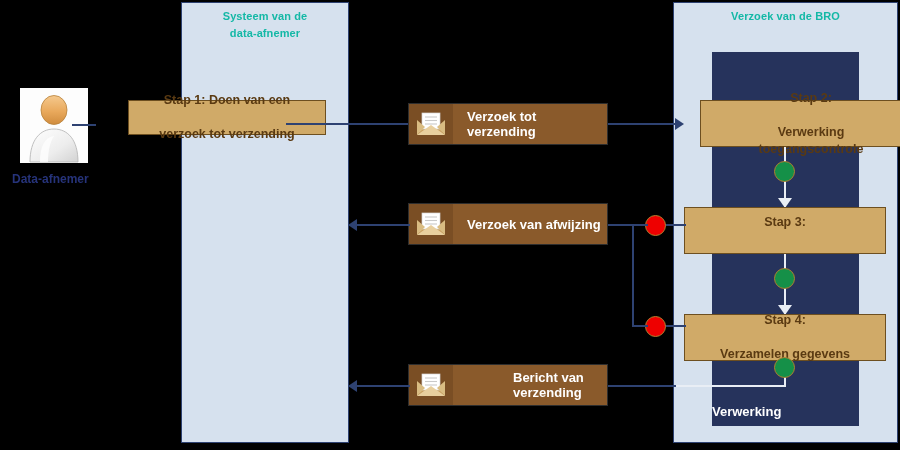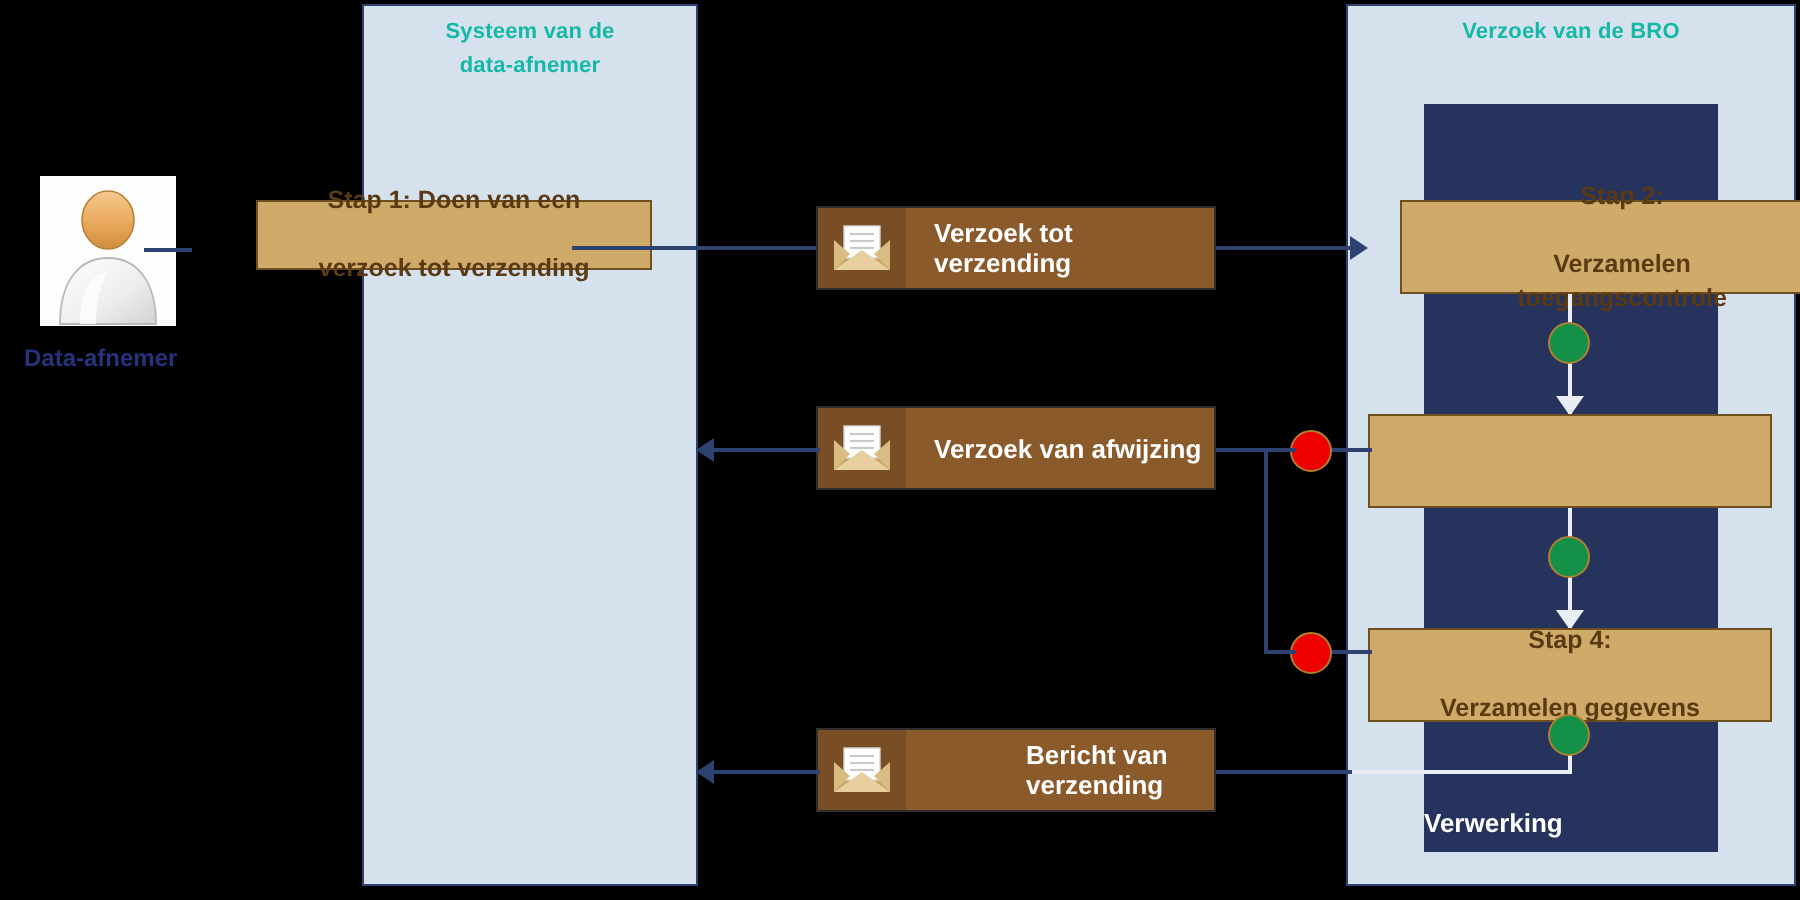--- a/index.html
+++ b/index.html
@@ -208,29 +208,29 @@
         <path d="M29 24 L29 9 L21 16 Z" fill="#d9bc82"></path>
       </svg>
     </div>
     <div class="msg-label">Verzoek tot verzending</div>
   </div>
 
   <div class="line-h" style="left:608px; top:123px; width:68px;"></div>
   <div class="arrow-right" style="left:675px; top:118px;"></div>
 
   <div class="step" style="left:700px; top:100px; width:202px; height:47px;padding-left:24px;">
-    <span><span>Stap 2:</span><br><span>Verzamelen toegangscontrole</span></span>
+    <span><span>Stap 2:</span><br><span>Verwerking toegangscontrole</span></span>
   </div>
 
   <div class="line-v white" style="left:784px; top:147px; height:60px;"></div>
   <div class="arrow-down" style="left:778px; top:198px;"></div>
   <div class="dot dot-green" style="left:774px; top:161px; width:21px; height:21px;"></div>
 
   <div class="step" style="left:684px; top:207px; width:202px; height:47px;">
-    <span><br></span>
+    <span><span>Stap 3:</span><br></span>
   </div>
 
   <div class="line-v white" style="left:784px; top:254px; height:60px;"></div>
   <div class="arrow-down" style="left:778px; top:305px;"></div>
   <div class="dot dot-green" style="left:774px; top:268px; width:21px; height:21px;"></div>
 
   <div class="step" style="left:684px; top:314px; width:202px; height:47px;">
     <span><span>Stap 4:</span><br><span>Verzamelen gegevens</span></span>
   </div>
 

